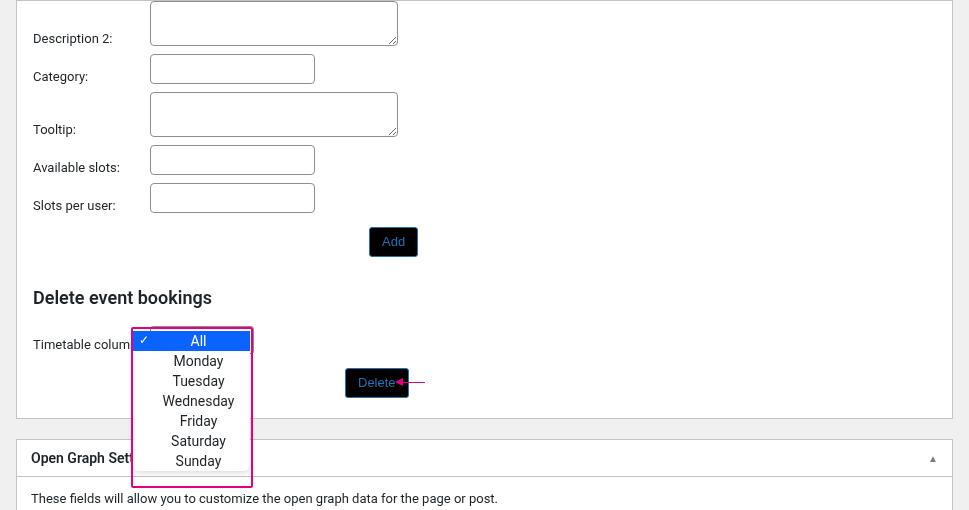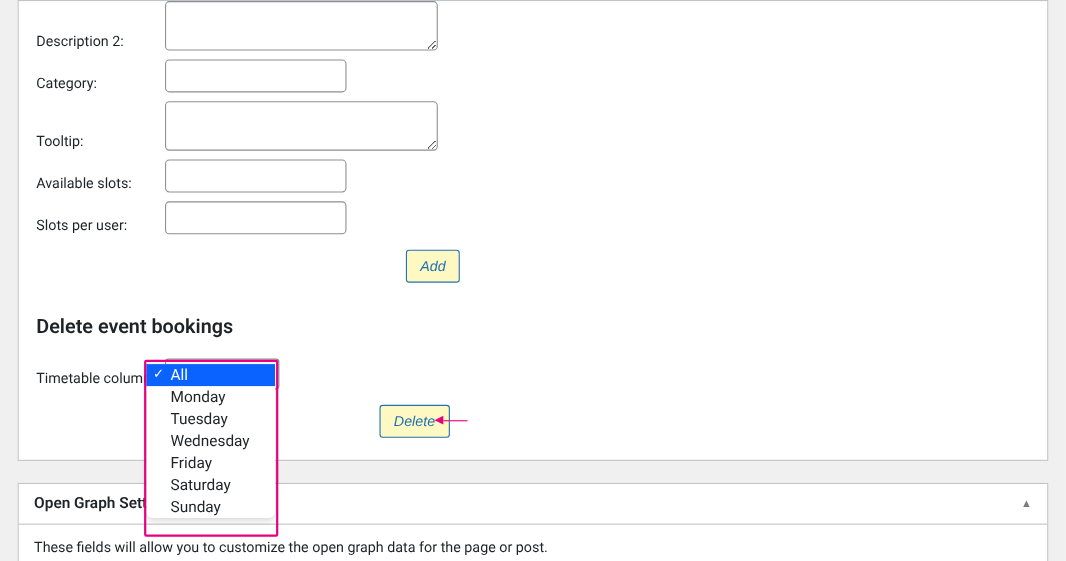--- a/index.html
+++ b/index.html
@@ -3,28 +3,28 @@
 <meta charset="utf-8">
 <style>
 * { box-sizing: border-box; margin: 0; padding: 0; }
 body { font-family: -apple-system, BlinkMacSystemFont, "Segoe UI", Roboto, sans-serif; font-size: 13px; color: #1d2327; background: #f0f0f1; width: 969px; height: 510px; overflow: hidden; position: relative; }
 .panel { background: #fff; border: 1px solid #c3c4c7; margin: 0 16px 20px 16px; padding: 0 0 20px 0; }
 .panel-inner { padding: 0 16px; }
 .form-row { display: flex; align-items: flex-end; margin-bottom: 8px; }
 .form-label { width: 117px; padding-top: 6px; font-size: 13px; color: #1d2327; }
 .ta { width: 248px; height: 45px; border: 1px solid #8c8f94; border-radius: 4px; padding: 4px 8px; font-family: inherit; font-size: 13px; resize: both; }
 .inp { width: 165px; height: 30px; border: 1px solid #8c8f94; border-radius: 4px; padding: 0 8px; font-size: 13px; }
-.btn { display: inline-block; border: 1px solid #2271b1; color: #2271b1; background: #fef9c3; border-radius: 3px; padding: 4px 12px; font-size: 13px; cursor: pointer; line-height: 20px; font-style: italic; }
+.btn { display: inline-block; border: 1px solid #2271b1; color: #2271b1; background: #000000; border-radius: 3px; padding: 4px 12px; font-size: 13px; cursor: pointer; line-height: 20px; }
 .btn-row { padding-left: 336px; margin-top: 14px; }
 .btn-row-right { padding-left: 312px; margin-top: 14px; display: flex; gap: 8px; }
 h2.section-title { font-size: 18px; font-weight: 600; margin: 30px 0 18px 0; }
 .select-box { width: 104px; height: 28px; border: 1px solid #8c8f94; border-radius: 3px; display: inline-block; position: relative; }
 .highlight-box { position: absolute; border: 2px solid #e6007e; border-radius: 2px; pointer-events: none; z-index: 30; }
 .dropdown { position: absolute; background: #fff; box-shadow: 0 2px 6px rgba(0,0,0,0.15); border-radius: 0 0 6px 6px; z-index: 20; }
-.dropdown-item { padding: 2px 8px 2px 22px; font-size: 14px; position: relative; }
+.dropdown-item { padding: 2px 8px 2px 22px; font-size: 14px; position: relative; text-align: center; }
 .dropdown-item.selected { background: #0a63ff; color: #fff; }
 .dropdown-item.selected::before { content: "✓"; position: absolute; left: 6px; font-size: 12px; }
 .arrow-annot { position: absolute; z-index: 25; display: flex; align-items: center; color: #e6007e; }
 .arrow-line { width: 22px; height: 1px; background: #e6007e; }
 .arrow-head { width: 0; height: 0; border-right: 8px solid #e6007e; border-top: 4px solid transparent; border-bottom: 4px solid transparent; }
 .panel2 { background: #fff; border: 1px solid #c3c4c7; margin: 0 16px; }
 .panel2-header { border-bottom: 1px solid #c3c4c7; padding: 10px 14px; display: flex; justify-content: space-between; align-items: center; font-size: 14px; font-weight: 600; cursor: pointer; }
 .tri-up { font-size: 10px; color: #787c82; }
 .panel2-body { padding: 14px; font-size: 13px; color: #1d2327; }
 </style>

